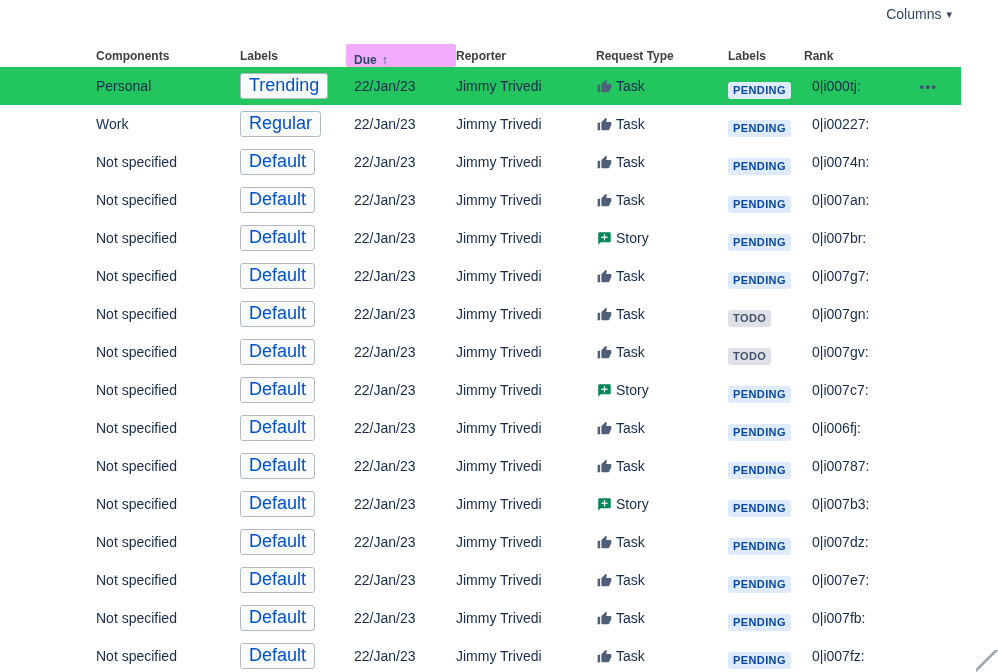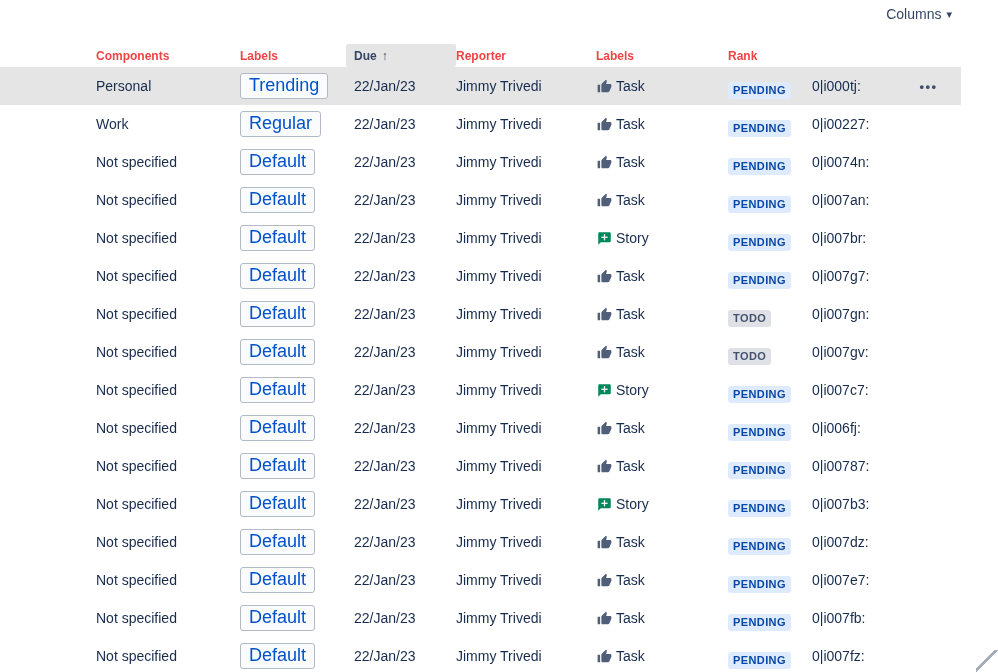--- a/index.html
+++ b/index.html
@@ -10,28 +10,28 @@
   .columns-btn { position:absolute; top:2px; right:40px; display:flex; align-items:center;
     gap:5px; font-size:14px; color:#344563; cursor:pointer; padding:4px 6px; border-radius:3px; }
   .columns-btn .chev { font-size:11px; color:#344563; line-height:1; }
 
   .table { width:961px; }
   .grid-row { display:grid;
     grid-template-columns: 96px 144px 114px 102px 140px 132px 76px 100px 57px;
     align-items:center; }
 
   .thead { height:23px; }
-  .th { font-size:12px; font-weight:700; color:#ef4444; padding-right:8px;
+  .th { font-size:12px; font-weight:700; color:#404040; padding-right:8px;
     white-space:nowrap; height:23px; display:flex; align-items:center; }
-  .th-due { background:#e5e5e5; color:#344563; gap:5px; padding-left:0; margin-left:-8px;
-    padding-left:8px; border-radius:2px; }
+  .th-due { background:#f0abfc; color:#344563; gap:5px; padding-left:0; margin-left:-8px;
+    padding-left:8px; border-radius:2px;align-items:flex-end; }
   .th-due .sort { font-size:12px; color:#344563; }
 
   .tr { height:38px; }
-  .tr.selected { background:#e5e5e5; }
+  .tr.selected { background:#22c55e; }
   .td { font-size:14px; color:#172B4D; padding-right:8px; white-space:nowrap; overflow:hidden; }
 
   .chip { display:inline-block; font-size:18px; color:#0052CC; background:#FAFBFC;
     border:1px solid #B3BAC5; border-radius:3px; padding:1px 8px 2px; cursor:pointer; }
 
   .rt { display:flex; align-items:center; gap:4px; }
   .icon { width:16px; height:16px; display:inline-flex; align-items:center; justify-content:center; }
   .icon svg { width:15px; height:15px; display:block; }
 
   .badge { display:inline-block; font-size:11px; font-weight:700; letter-spacing:.4px;
@@ -59,20 +59,21 @@
 <div class="table">
   <div class="thead grid-row">
     <div class="th"></div>
     <div class="th">Components</div>
     <div class="th">Labels</div>
     <div class="th th-due">
       <span>Due</span>
       <span class="sort">↑</span>
     </div>
     <div class="th">Reporter</div>
+    <div class="th">Request Type</div>
     <div class="th">Labels</div>
     <div class="th">Rank</div>
     <div class="th"></div>
   </div>
   <div class="tbody">
       <div class="tr grid-row selected">
     <div class="td"></div>
     <div class="td">Personal</div>
     <div class="td">
       <span class="chip">Trending</span>

